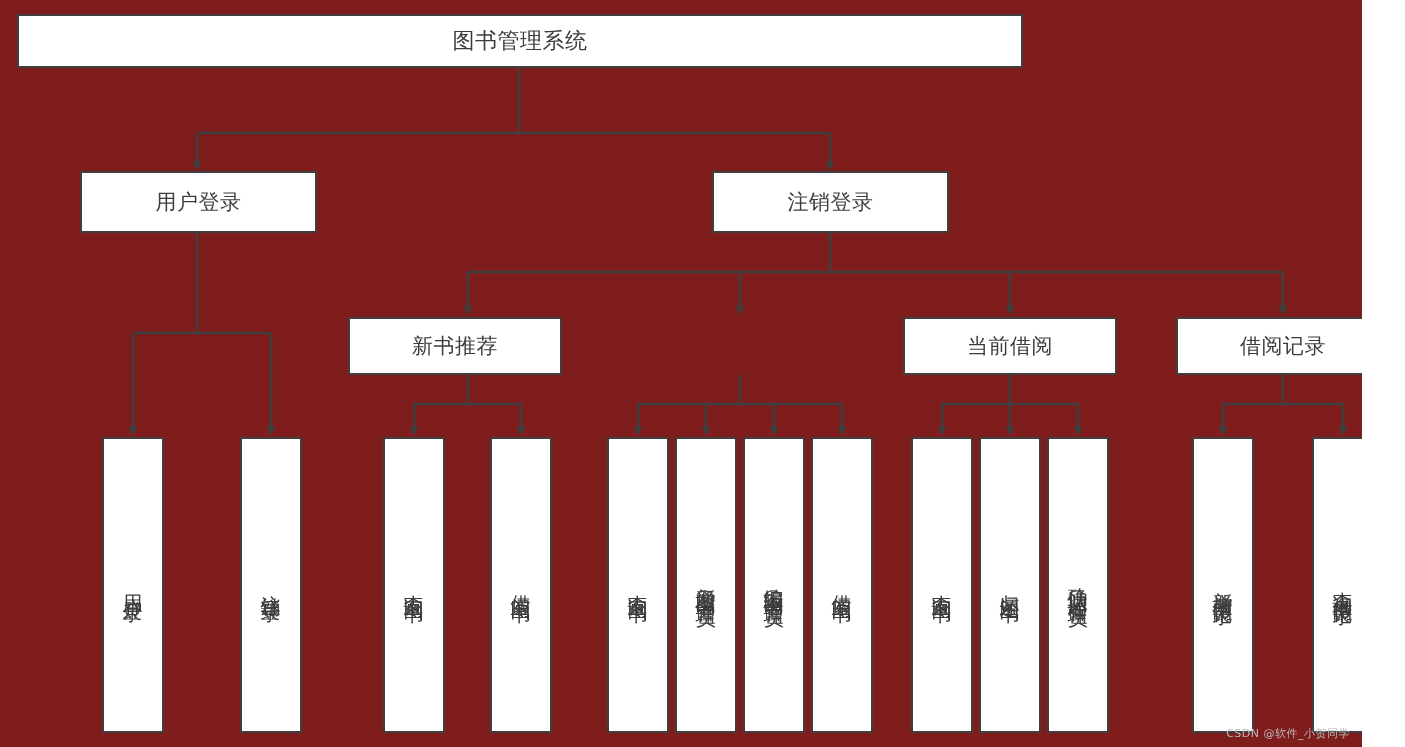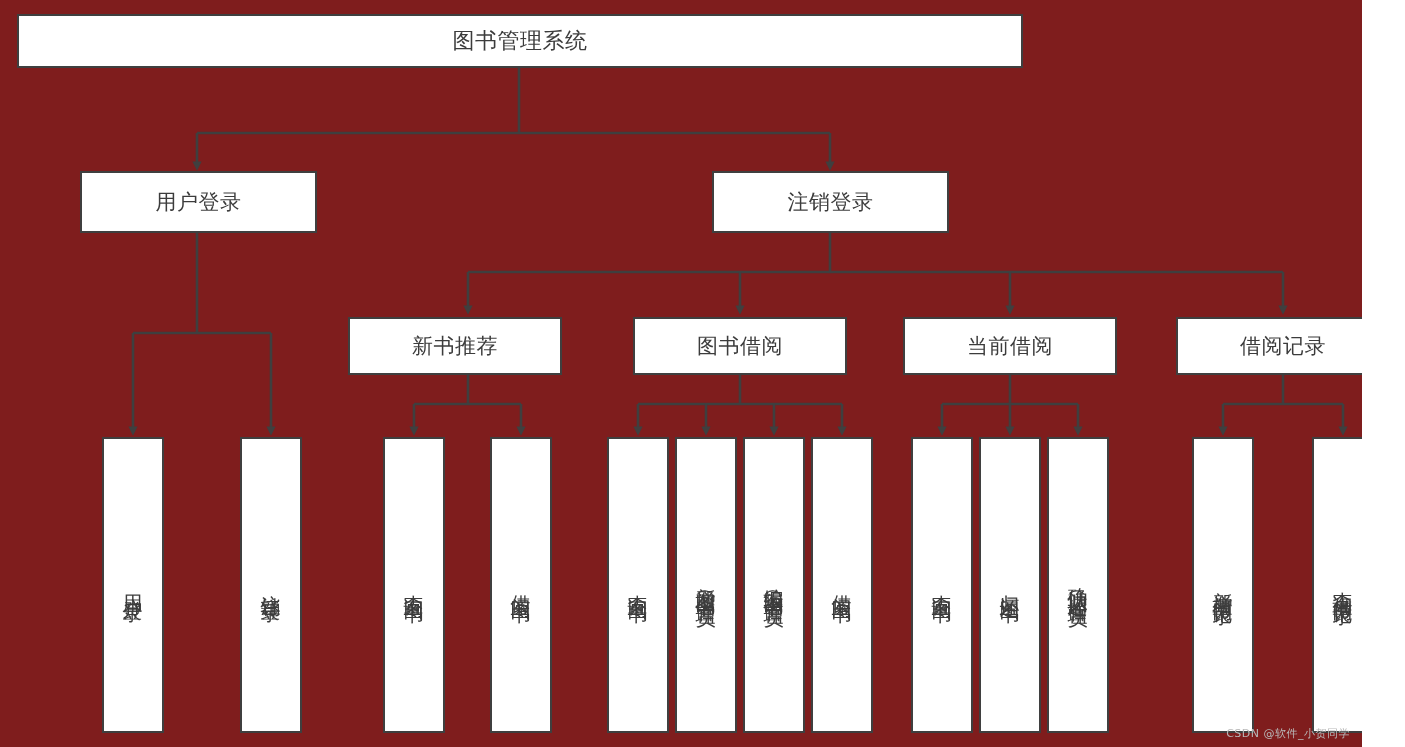--- a/index.html
+++ b/index.html
@@ -145,23 +145,20 @@
   </div>
 
   <div class="node" style="left:712px; top:171px; width:237px; height:62px;">
     <span class="node-label h-label">注销登录</span>
   </div>
 
   <div class="node" style="left:348px; top:317px; width:214px; height:58px;">
     <span class="node-label h-label">新书推荐</span>
   </div>
 
-  <div class="node" style="left:633px; top:317px; width:214px; height:58px;">
-    <span class="node-label h-label">图书借阅</span>
-  </div>
 
   <div class="node" style="left:1176px; top:317px; width:214px; height:58px;">
     <span class="node-label h-label">借阅记录</span>
   </div>
 
   <div class="node" style="left:903px; top:317px; width:214px; height:58px;">
     <span class="node-label h-label">当前借阅</span>
   </div>
 
   <div class="node leaf" style="left:102px; top:437px; width:62px; height:296px;">

